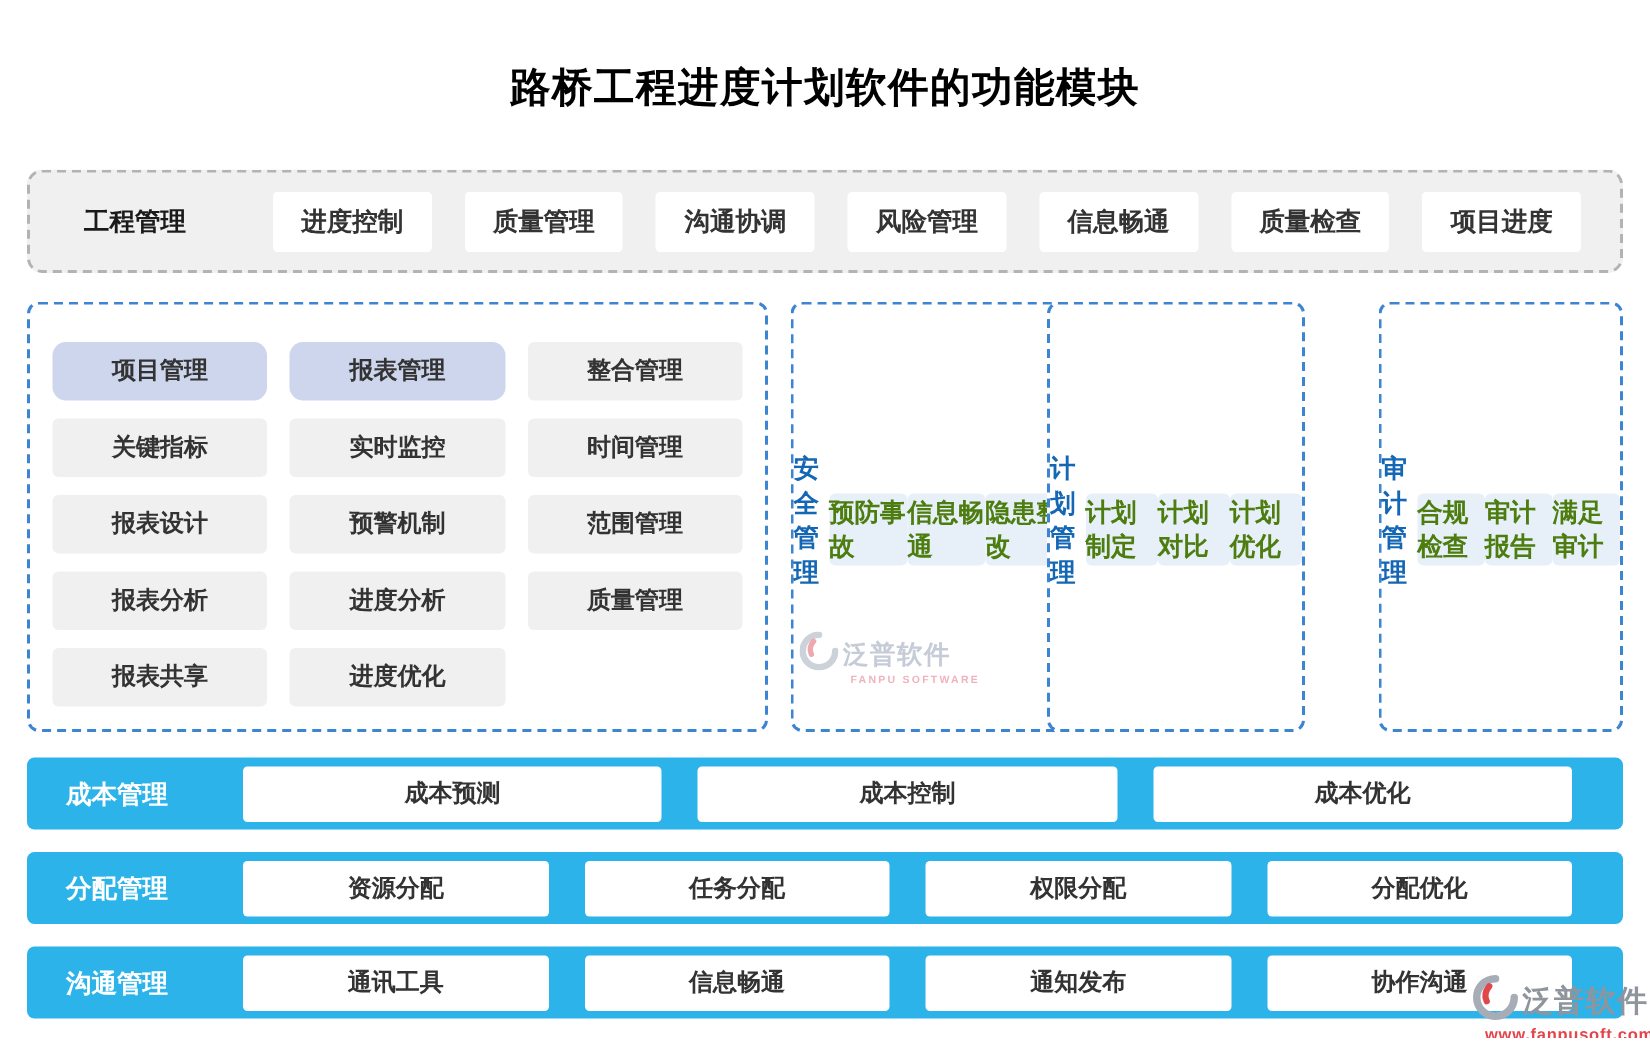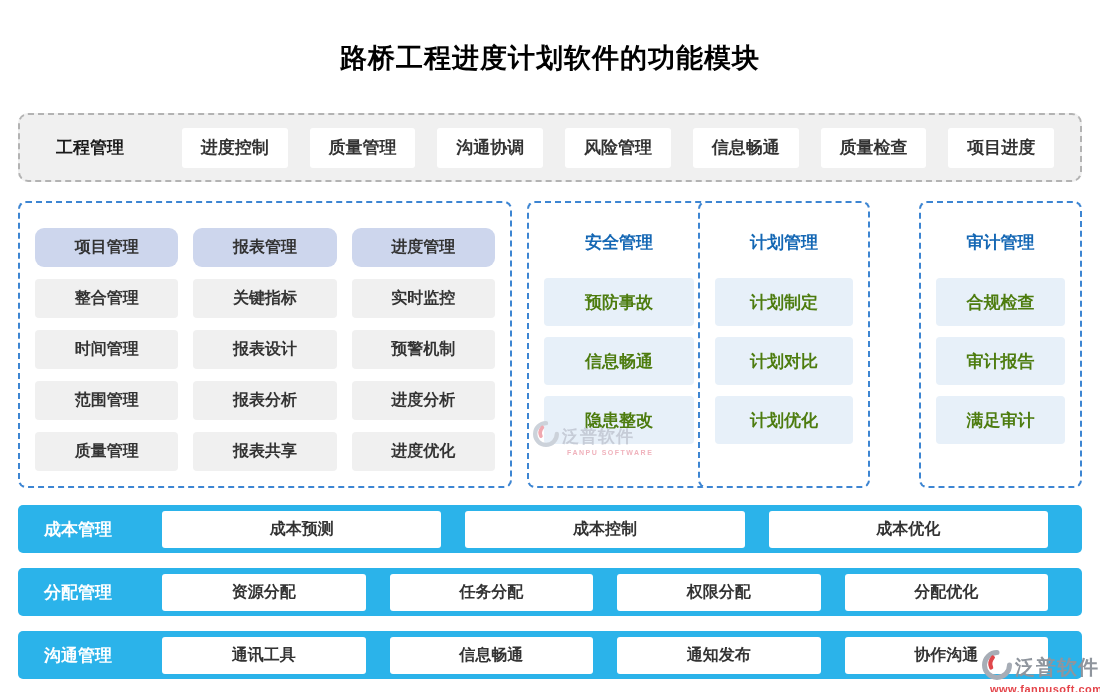--- a/index.html
+++ b/index.html
@@ -38,21 +38,21 @@
     display:grid;grid-template-columns:repeat(3,1fr);
     gap:12px 15px;padding:25px 15px;align-content:start;
   }
   .m-btn{
     height:39px;display:flex;align-items:center;justify-content:center;
     background:#f0f0f0;border-radius:4px;
     font-size:16px;font-weight:bold;color:#333;
   }
   .m-btn.hl{background:#cdd6ed;border-radius:9px;}
   .panel-side{
-    display:flex;flex-direction:column;align-items:center;
+    display:flex;flex-direction:row;align-items:center;
     padding-top:28px;
   }
   .panel-safety{left:527px;width:184px;}
   .panel-plan{left:698px;width:172px;}
   .panel-audit{left:919px;width:163px;}
   .panel-title{
     font-size:17px;font-weight:bold;color:#1467b4;margin-bottom:24px;
   }
   .side-btn{
     width:calc(100% - 30px);height:48px;margin-bottom:11px;
@@ -102,21 +102,20 @@
     <div class="top-btn">沟通协调</div>
     <div class="top-btn">风险管理</div>
     <div class="top-btn">信息畅通</div>
     <div class="top-btn">质量检查</div>
     <div class="top-btn">项目进度</div>
   </div>
 
   <div class="panel panel-matrix">
     <div class="m-btn hl">项目管理</div>
     <div class="m-btn hl">报表管理</div>
-    <div class="m-btn hl">进度管理</div>
 
     <div class="m-btn">整合管理</div>
     <div class="m-btn">关键指标</div>
     <div class="m-btn">实时监控</div>
 
     <div class="m-btn">时间管理</div>
     <div class="m-btn">报表设计</div>
     <div class="m-btn">预警机制</div>
 
     <div class="m-btn">范围管理</div>

